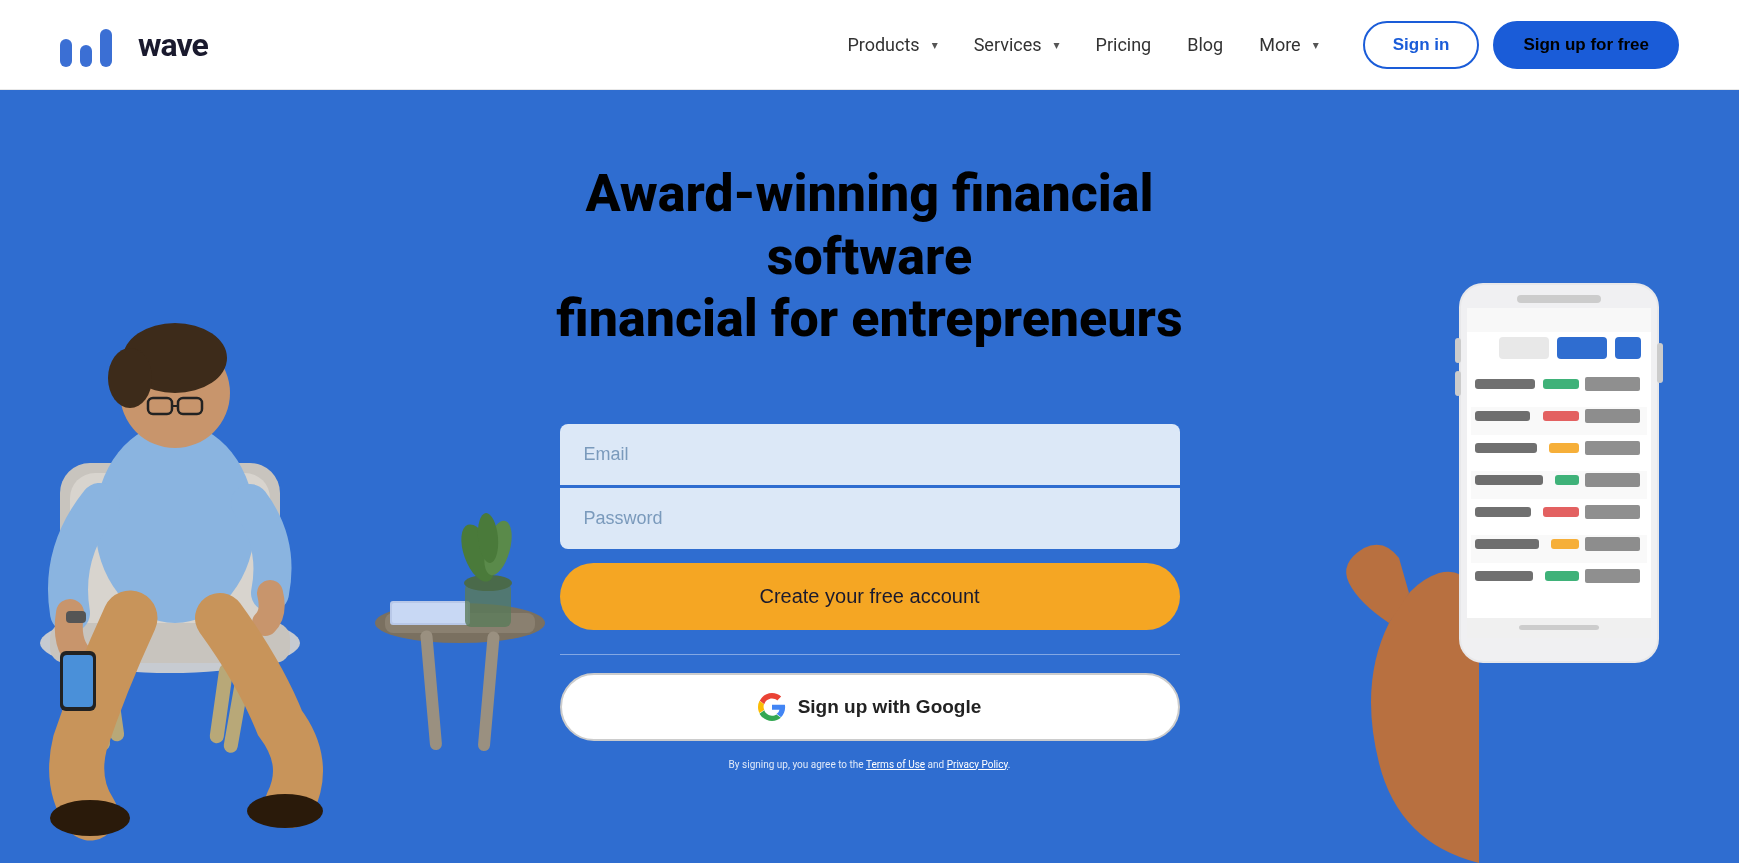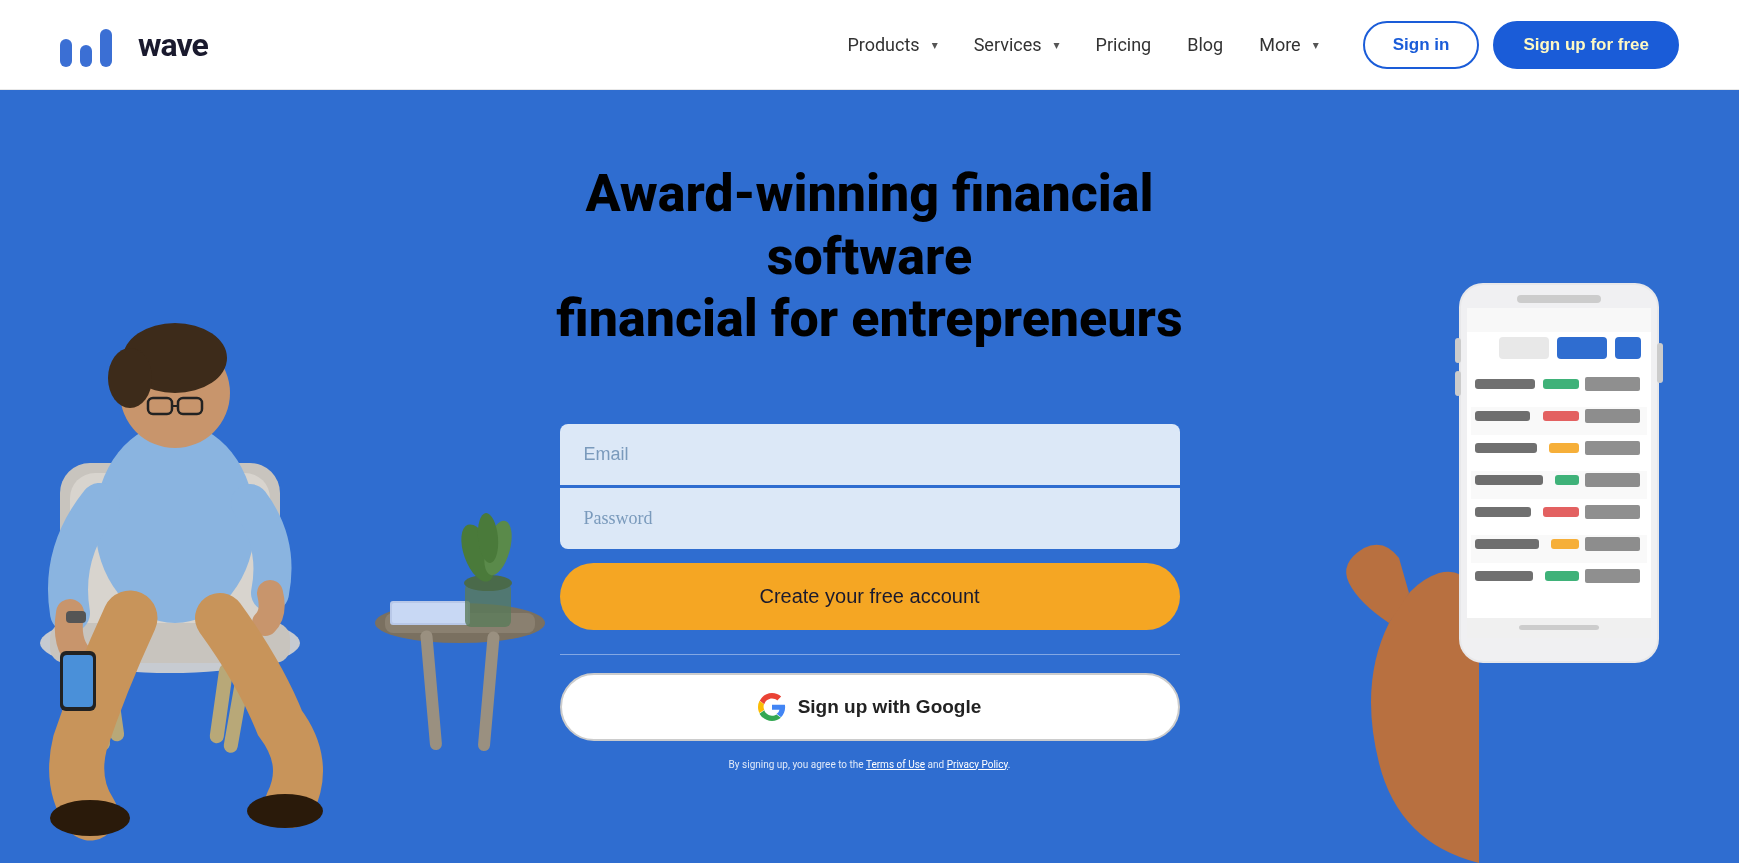--- a/index.html
+++ b/index.html
@@ -83,21 +83,21 @@
       border: 2px solid #1a5cd8;
       border-radius: 50px;
       cursor: pointer;
       white-space: nowrap;
     }
 
     .btn-signup {
       padding: 12px 28px;
       font-size: 17px;
       font-weight: 600;
-      color: #fef9c3;
+      color: #000000;
       background: #1a5cd8;
       border: 2px solid #1a5cd8;
       border-radius: 50px;
       cursor: pointer;
       white-space: nowrap;
     }
 
     
     .hero {
       background: #2f6dd0;
@@ -148,21 +148,20 @@
 
     .form-input:first-child {
       border-radius: 8px 8px 0 0;
       margin-bottom: 3px;
       margin-top: 23px;
     }
 
     .form-input:nth-child(2) {
       border-radius: 0 0 8px 8px;
       margin-bottom: 14px;
-      font-family: Liberation Serif, serif;
     }
 
     .form-input::placeholder {
       color: #7a9abc;
       font-size: 18px;
     }
 
     .btn-create {
       width: 100%;
       padding: 22px;

